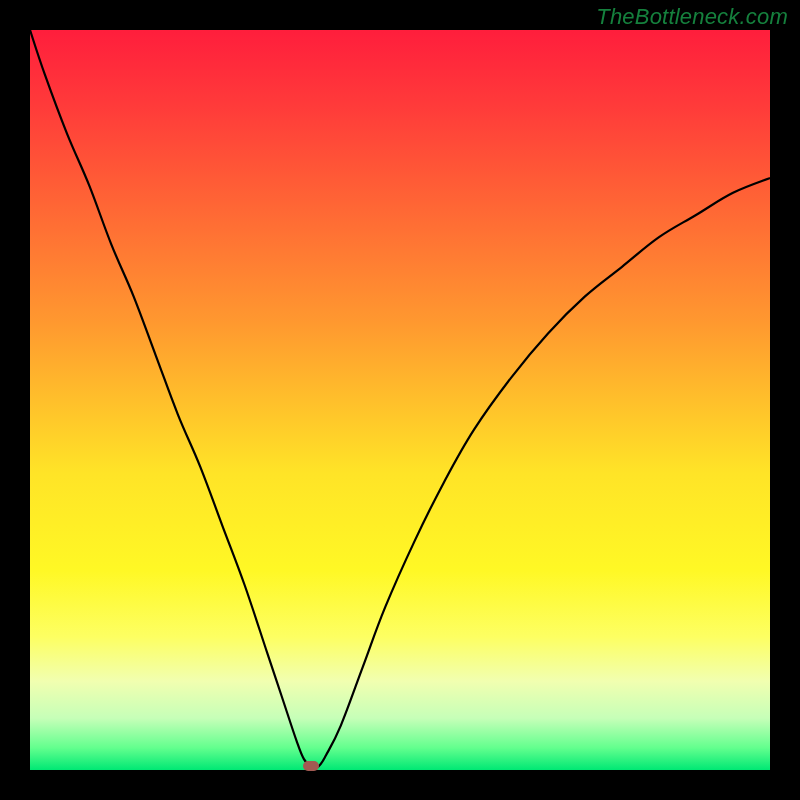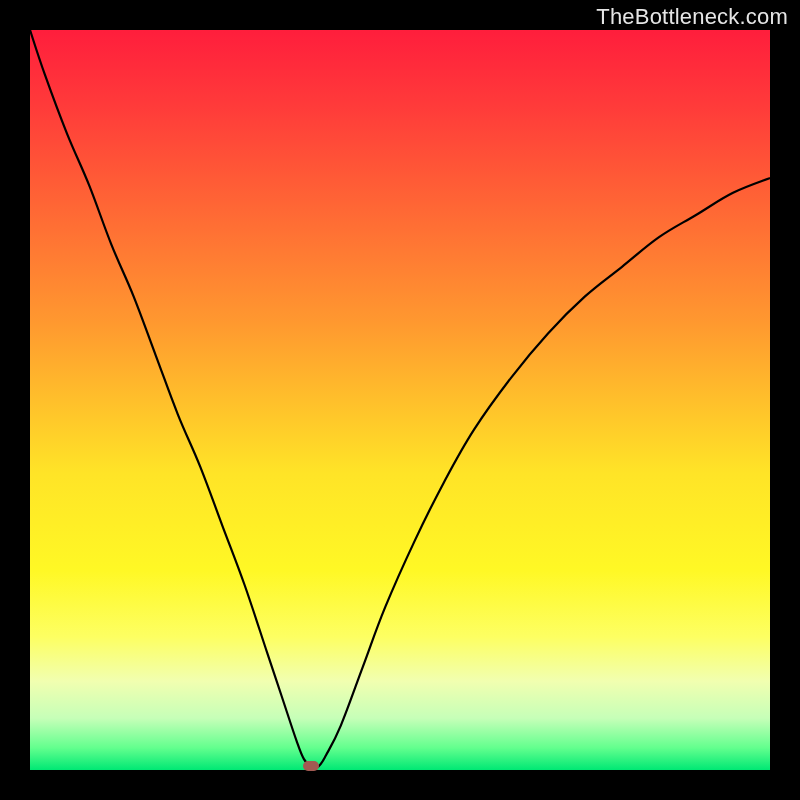--- a/index.html
+++ b/index.html
@@ -8,24 +8,25 @@
     height: 800px;
     background: #000;
     position: relative;
     font-family: Arial, Helvetica, sans-serif;
     overflow: hidden;
   }
   .watermark {
     position: absolute;
     top: 4px;
     right: 12px;
-    color: #e5e5e5;
+    color: #15803d;
     font-size: 22px;
     letter-spacing: 0.2px;
     z-index: 10;
+    font-style: italic;
   }
   .plot {
     position: absolute;
     left: 30px;
     top: 30px;
     width: 740px;
     height: 740px;
     background: linear-gradient(to bottom,
       #ff1e3c 0%,
       #ff3a3a 10%,

